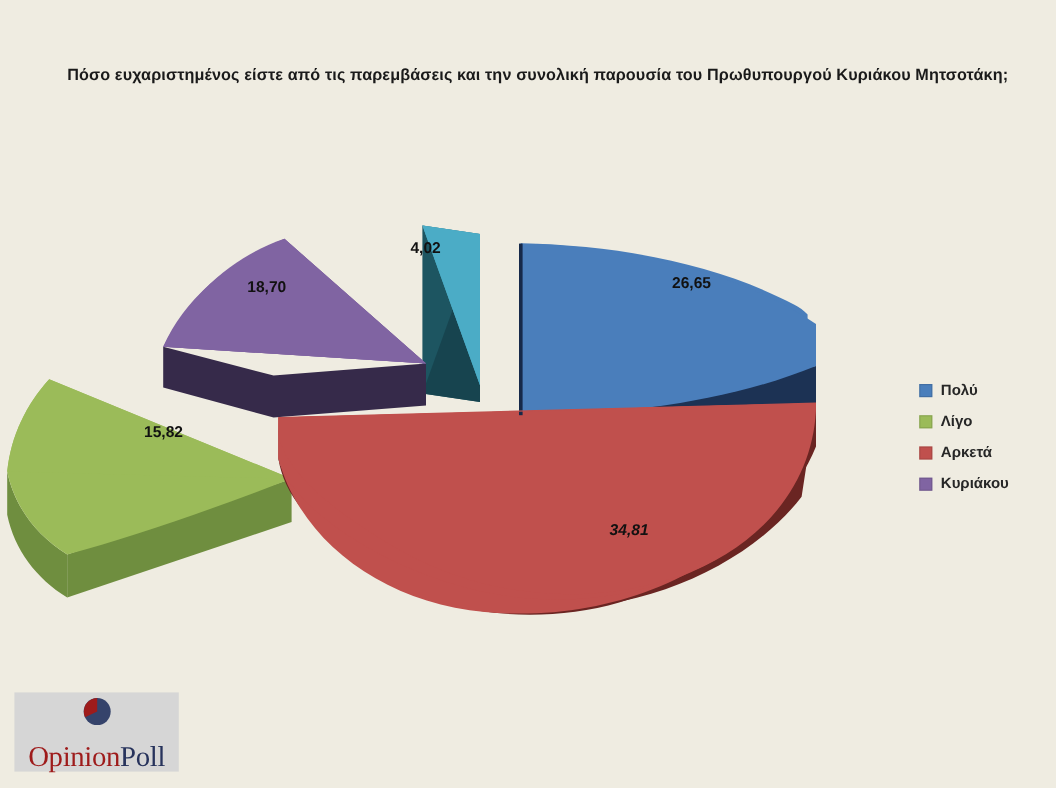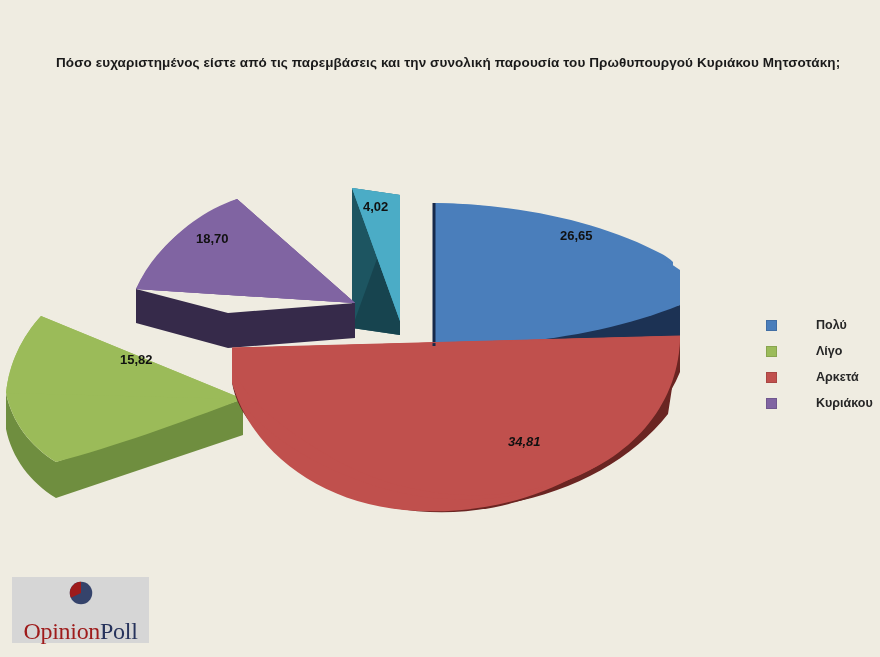--- a/index.html
+++ b/index.html
@@ -56,21 +56,20 @@
     margin-right: 7px;
     flex: 0 0 auto;
     border: 1px solid rgba(0,0,0,0.12);
     box-sizing: border-box;
   }
   .legend-label {
     font-size: 12.5px;
     font-weight: bold;
     color: #262626;
     white-space: nowrap;
-    margin-left: 32px;
   }
   .slice-label {
     position: absolute;
     font-size: 13px;
     font-weight: bold;
     color: #111111;
     white-space: nowrap;
   }
   #logo-box {
     position: absolute;
@@ -155,22 +154,22 @@
 
     <g>
       <path d="M 434 53 L 434 196" stroke="#16294a" stroke-width="3" fill="none"></path>
       <path d="M 232 198 L 680 186" stroke="#c0504d" stroke-width="1" fill="none"></path>
     </g>
   </svg>
 
   <div class="slice-label" style="left:560px; top:228px;">26,65</div>
   <div class="slice-label" style="left:508px; top:434px;font-style:italic;">34,81</div>
   <div class="slice-label" style="left:120px; top:352px;">15,82</div>
-  <div class="slice-label" style="left:196px; top:231px;">18,70</div>
-  <div class="slice-label" style="left:363px; top:199px;">4,02</div>
+  <div class="slice-label" style="left:206px; top:231px;">18,70</div>
+  <div class="slice-label" style="left:342px; top:199px;">4,02</div>
 
   <div id="legend">
     <div class="legend-item">
       <span class="legend-swatch" style="background:#4a7ebb;"></span>
       <span class="legend-label">Πολύ</span>
     </div>
     <div class="legend-item">
       <span class="legend-swatch" style="background:#9bbb59;"></span>
       <span class="legend-label">Λίγο</span>
     </div>

